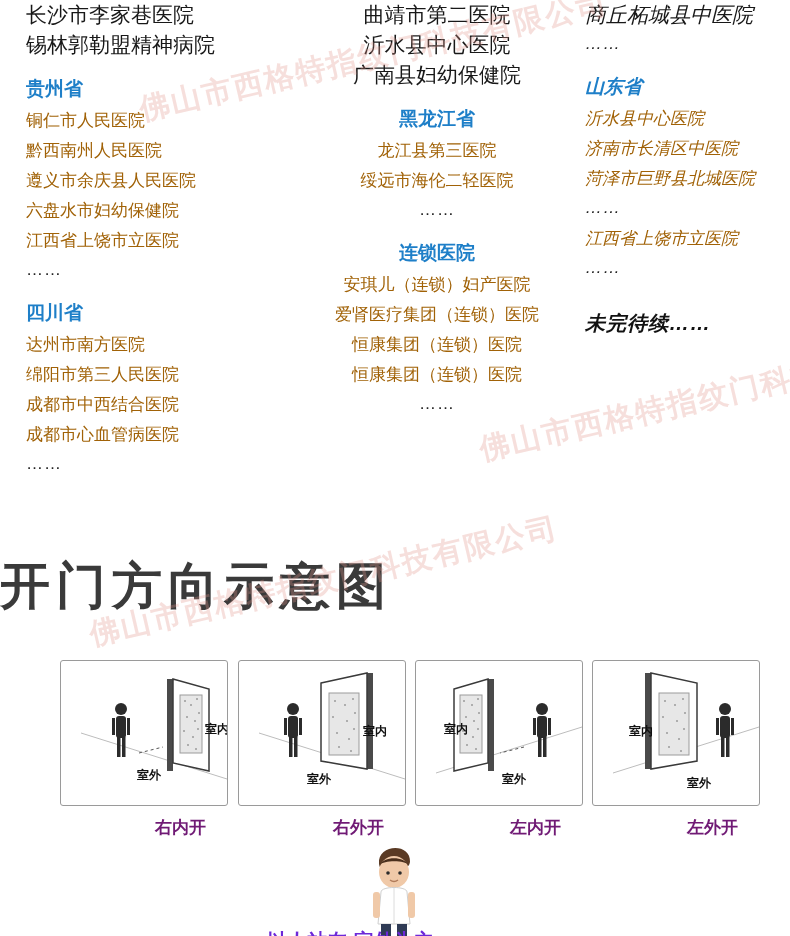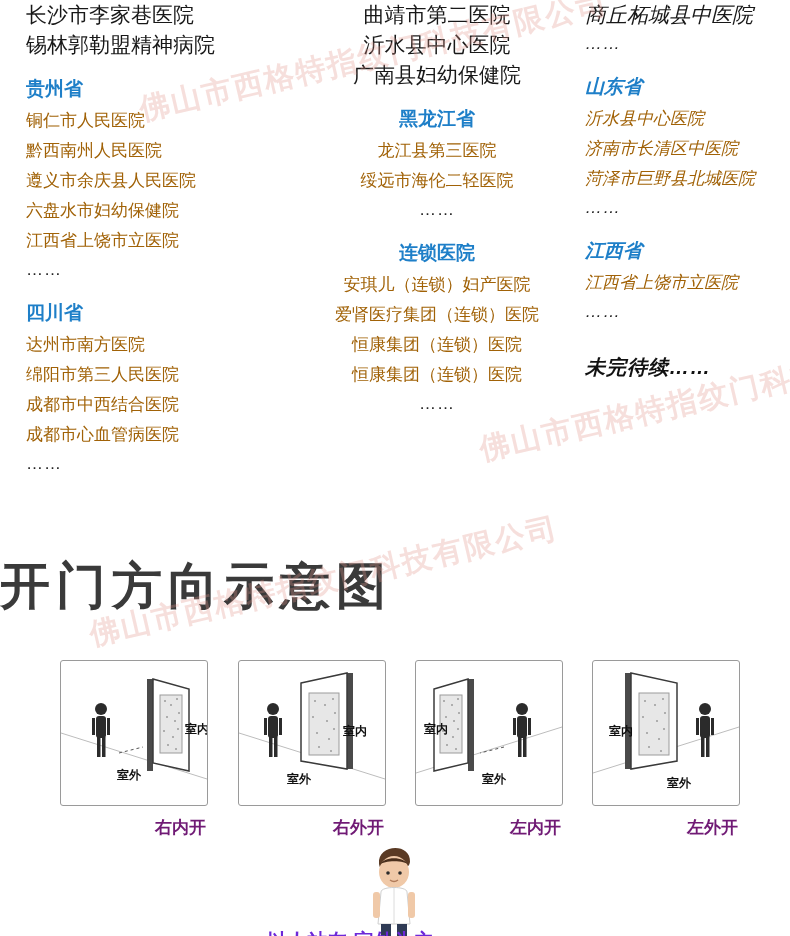--- a/index.html
+++ b/index.html
@@ -133,20 +133,21 @@
   .dc4 { left: 592px; }
 
   .door-box {
     position: relative;
     width: 146px;
     height: 144px;
     border: 1px solid #9a9a9a;
     border-radius: 3px;
     background: #fff;
     overflow: hidden;
+    padding-left: 20px;
   }
   .door-caption {
     margin-top: 10px;
     text-align: right;
     font-size: 17px;
     font-weight: bold;
     color: #701a75;
   }
   .door-box svg { display: block; }
 
@@ -237,21 +238,20 @@
 
       <div class="prov-block">
         <div class="prov-title">山东省</div>
         <div class="hosp">沂水县中心医院</div>
         <div class="hosp">济南市长清区中医院</div>
         <div class="hosp">菏泽市巨野县北城医院</div>
         <div class="ellip">……</div>
       </div>
 
       <div class="prov-block">
-        <div class="prov-title">江西省</div>
         <div class="hosp">江西省上饶市立医院</div>
         <div class="ellip">……</div>
       </div>
 
       <div class="tobecont">未完待续……</div>
     </div>
   </div>
 
   <div class="section-title">开门方向示意图</div>
 

